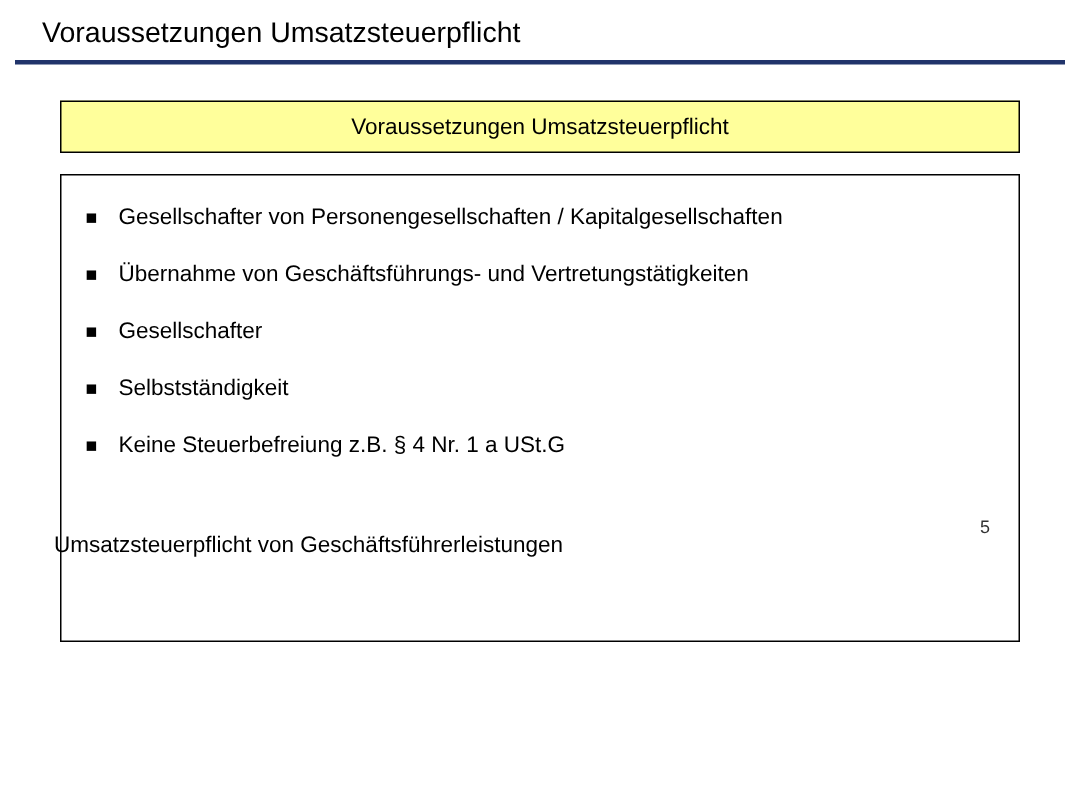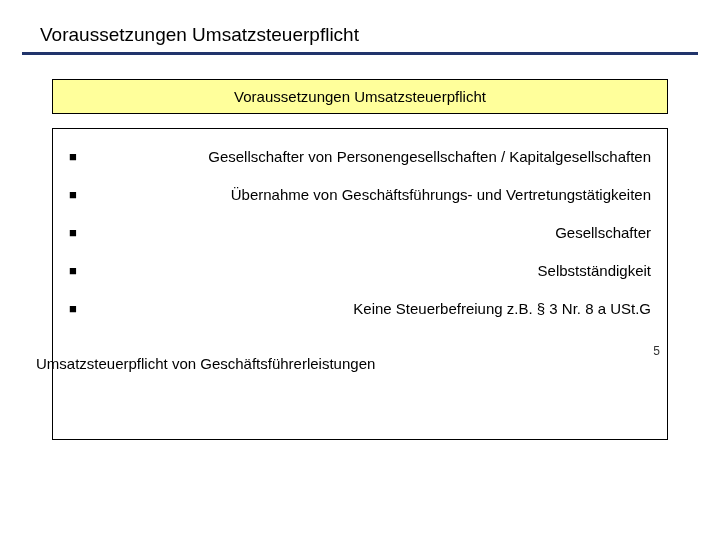--- a/index.html
+++ b/index.html
@@ -7,21 +7,21 @@
   body {
     font-family: Arial, Helvetica, sans-serif;
     background: #ffffff;
     color: #000000;
     position: relative;
   }
   .slide {
     width: 720px;
     height: 388px;
     position: relative;
-    padding: 12px;
+    padding: 0;
   }
   .page-title {
     font-size: 19px;
     font-weight: 400;
     padding: 12px 0 6px 28px;
     color: #000;
   }
   .title-rule {
     margin: 0 10px 0 10px;
     height: 3px;
@@ -53,21 +53,20 @@
   .bullet-list .marker {
     flex: 0 0 auto;
     width: 22px;
     font-size: 13px;
     line-height: 20px;
     color: #000;
   }
   .bullet-list .txt {
     flex: 1 1 auto;
     line-height: 20px;
-    text-align: right;
   }
   .footer {
     position: absolute;
     left: 0;
     right: 0;
     bottom: 16px;
     display: flex;
     justify-content: space-between;
     align-items: center;
     padding: 0 60px 0 36px;
@@ -107,21 +106,21 @@
       <li>
         <span class="marker">■</span>
         <span class="txt">Gesellschafter</span>
       </li>
       <li>
         <span class="marker">■</span>
         <span class="txt">Selbstständigkeit</span>
       </li>
       <li>
         <span class="marker">■</span>
-        <span class="txt">Keine Steuerbefreiung z.B. § 3 Nr. 8 a USt.G</span>
+        <span class="txt">Keine Steuerbefreiung z.B. § 4 Nr. 1 a USt.G</span>
       </li>
     </ul>
   </div>
 
   <div class="footer">
     <span class="ft">Umsatzsteuerpflicht von Geschäftsführerleistungen</span>
     <span class="pg">5</span>
   </div>
 
 </div>

